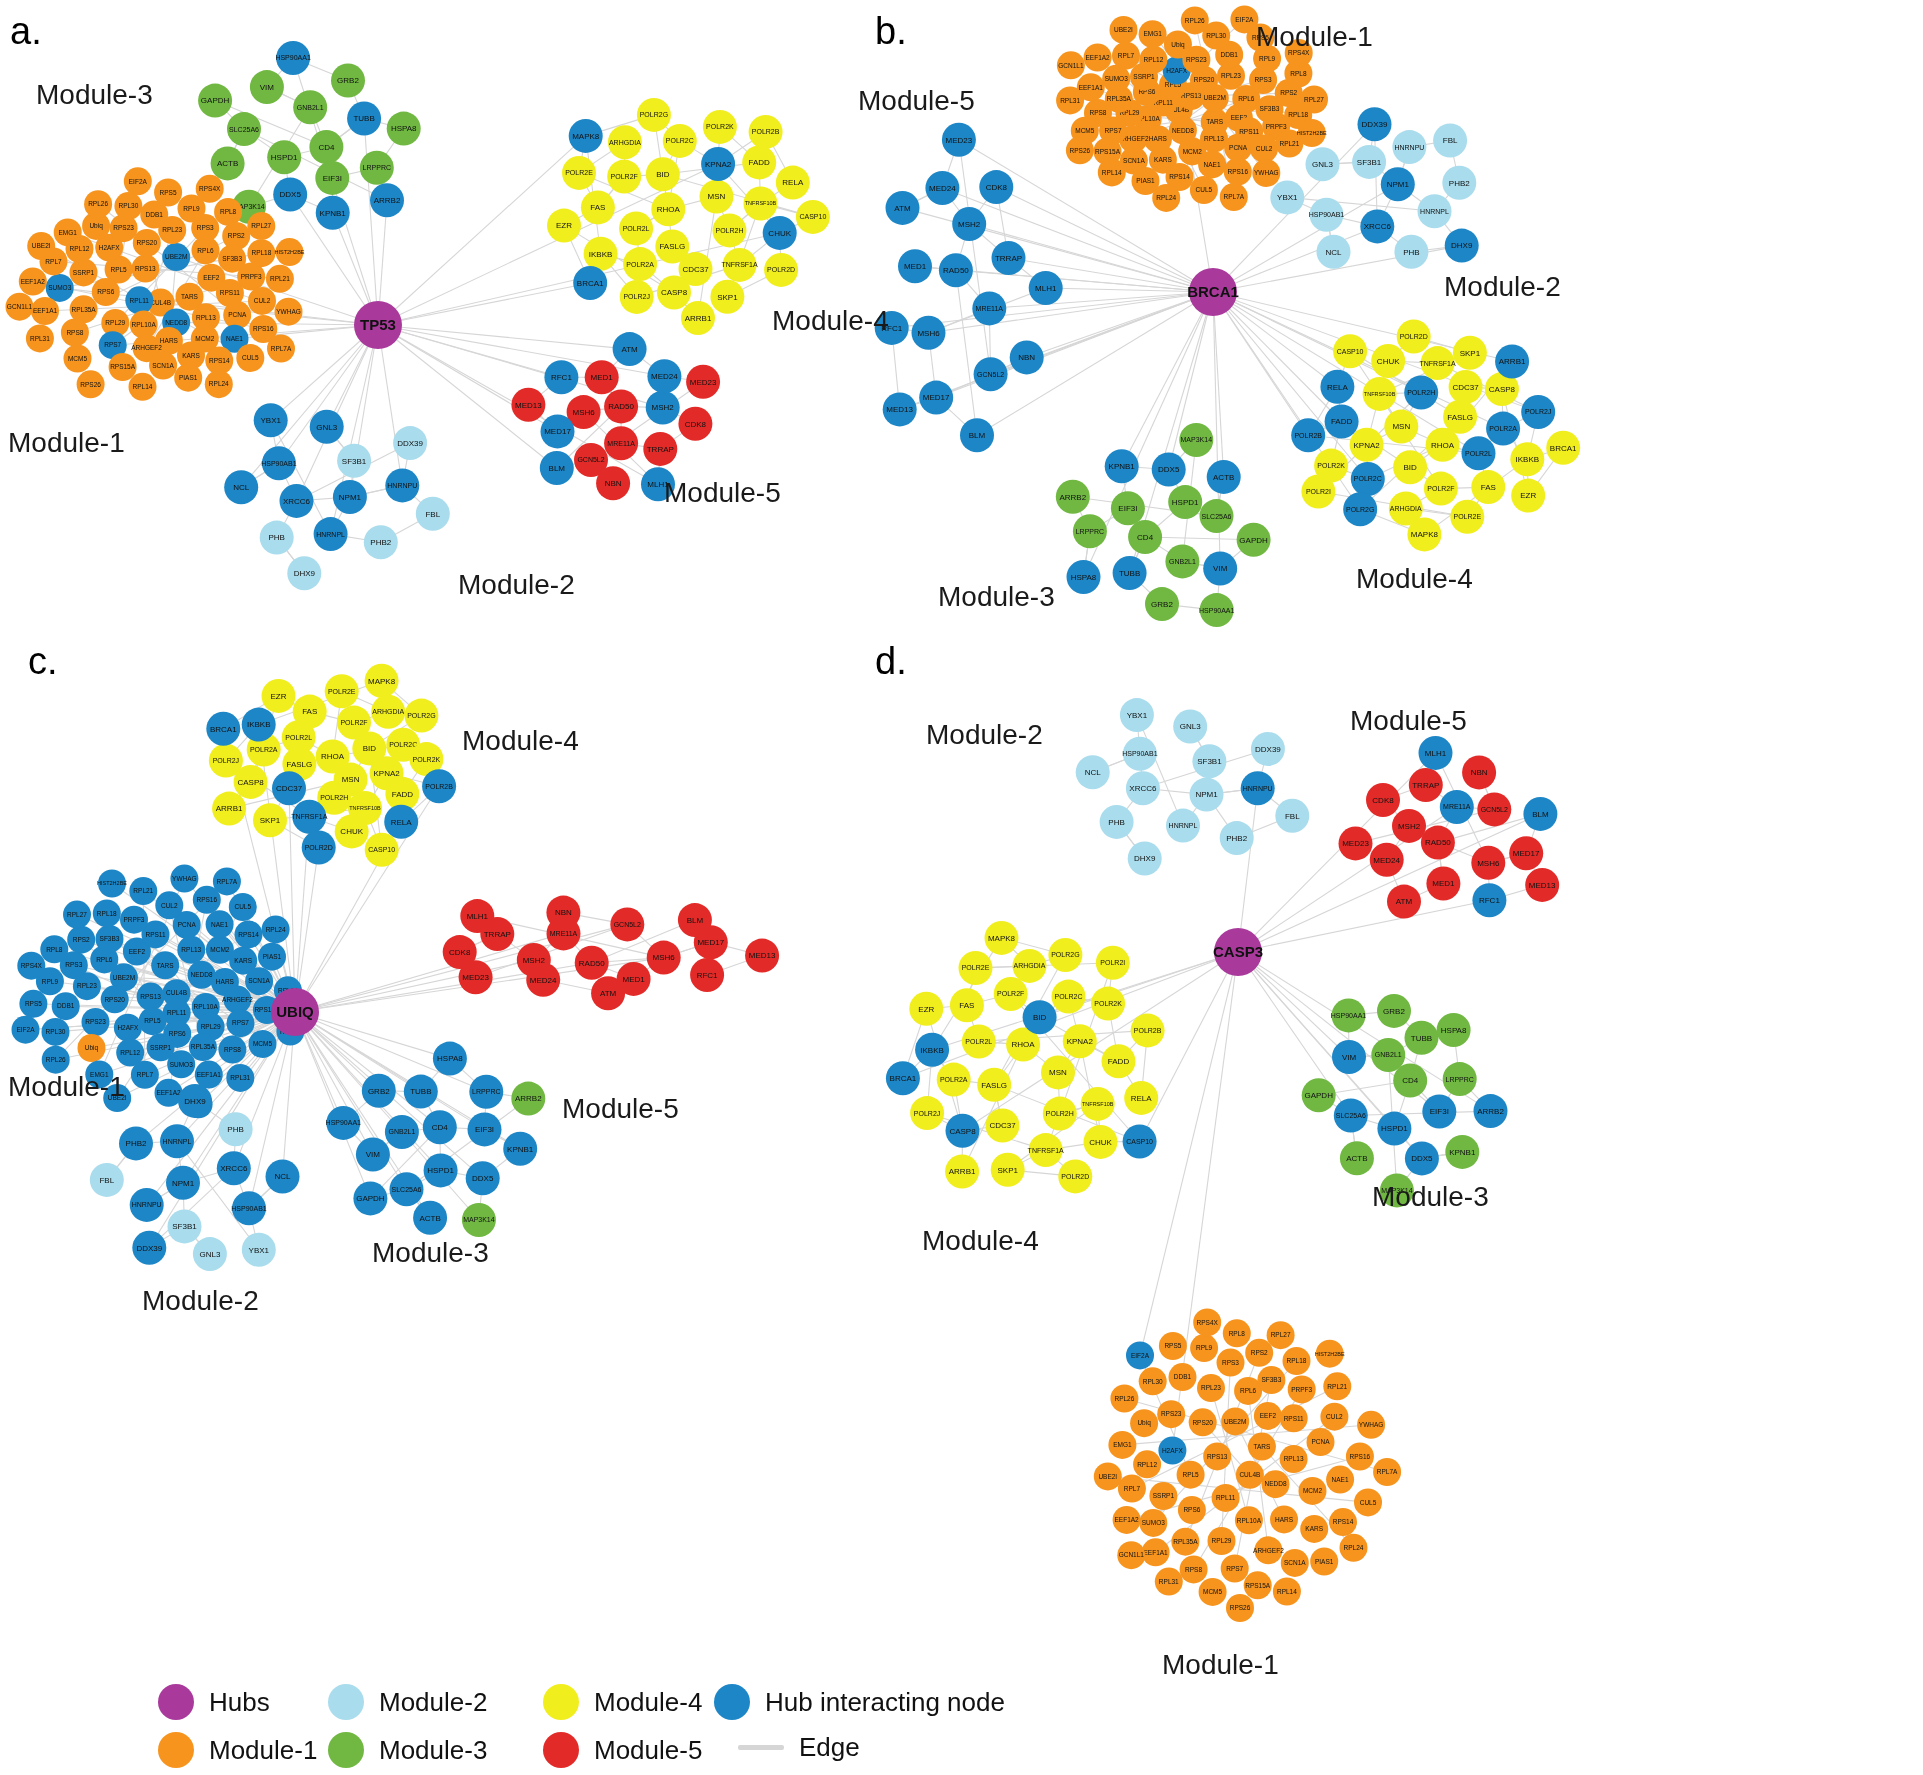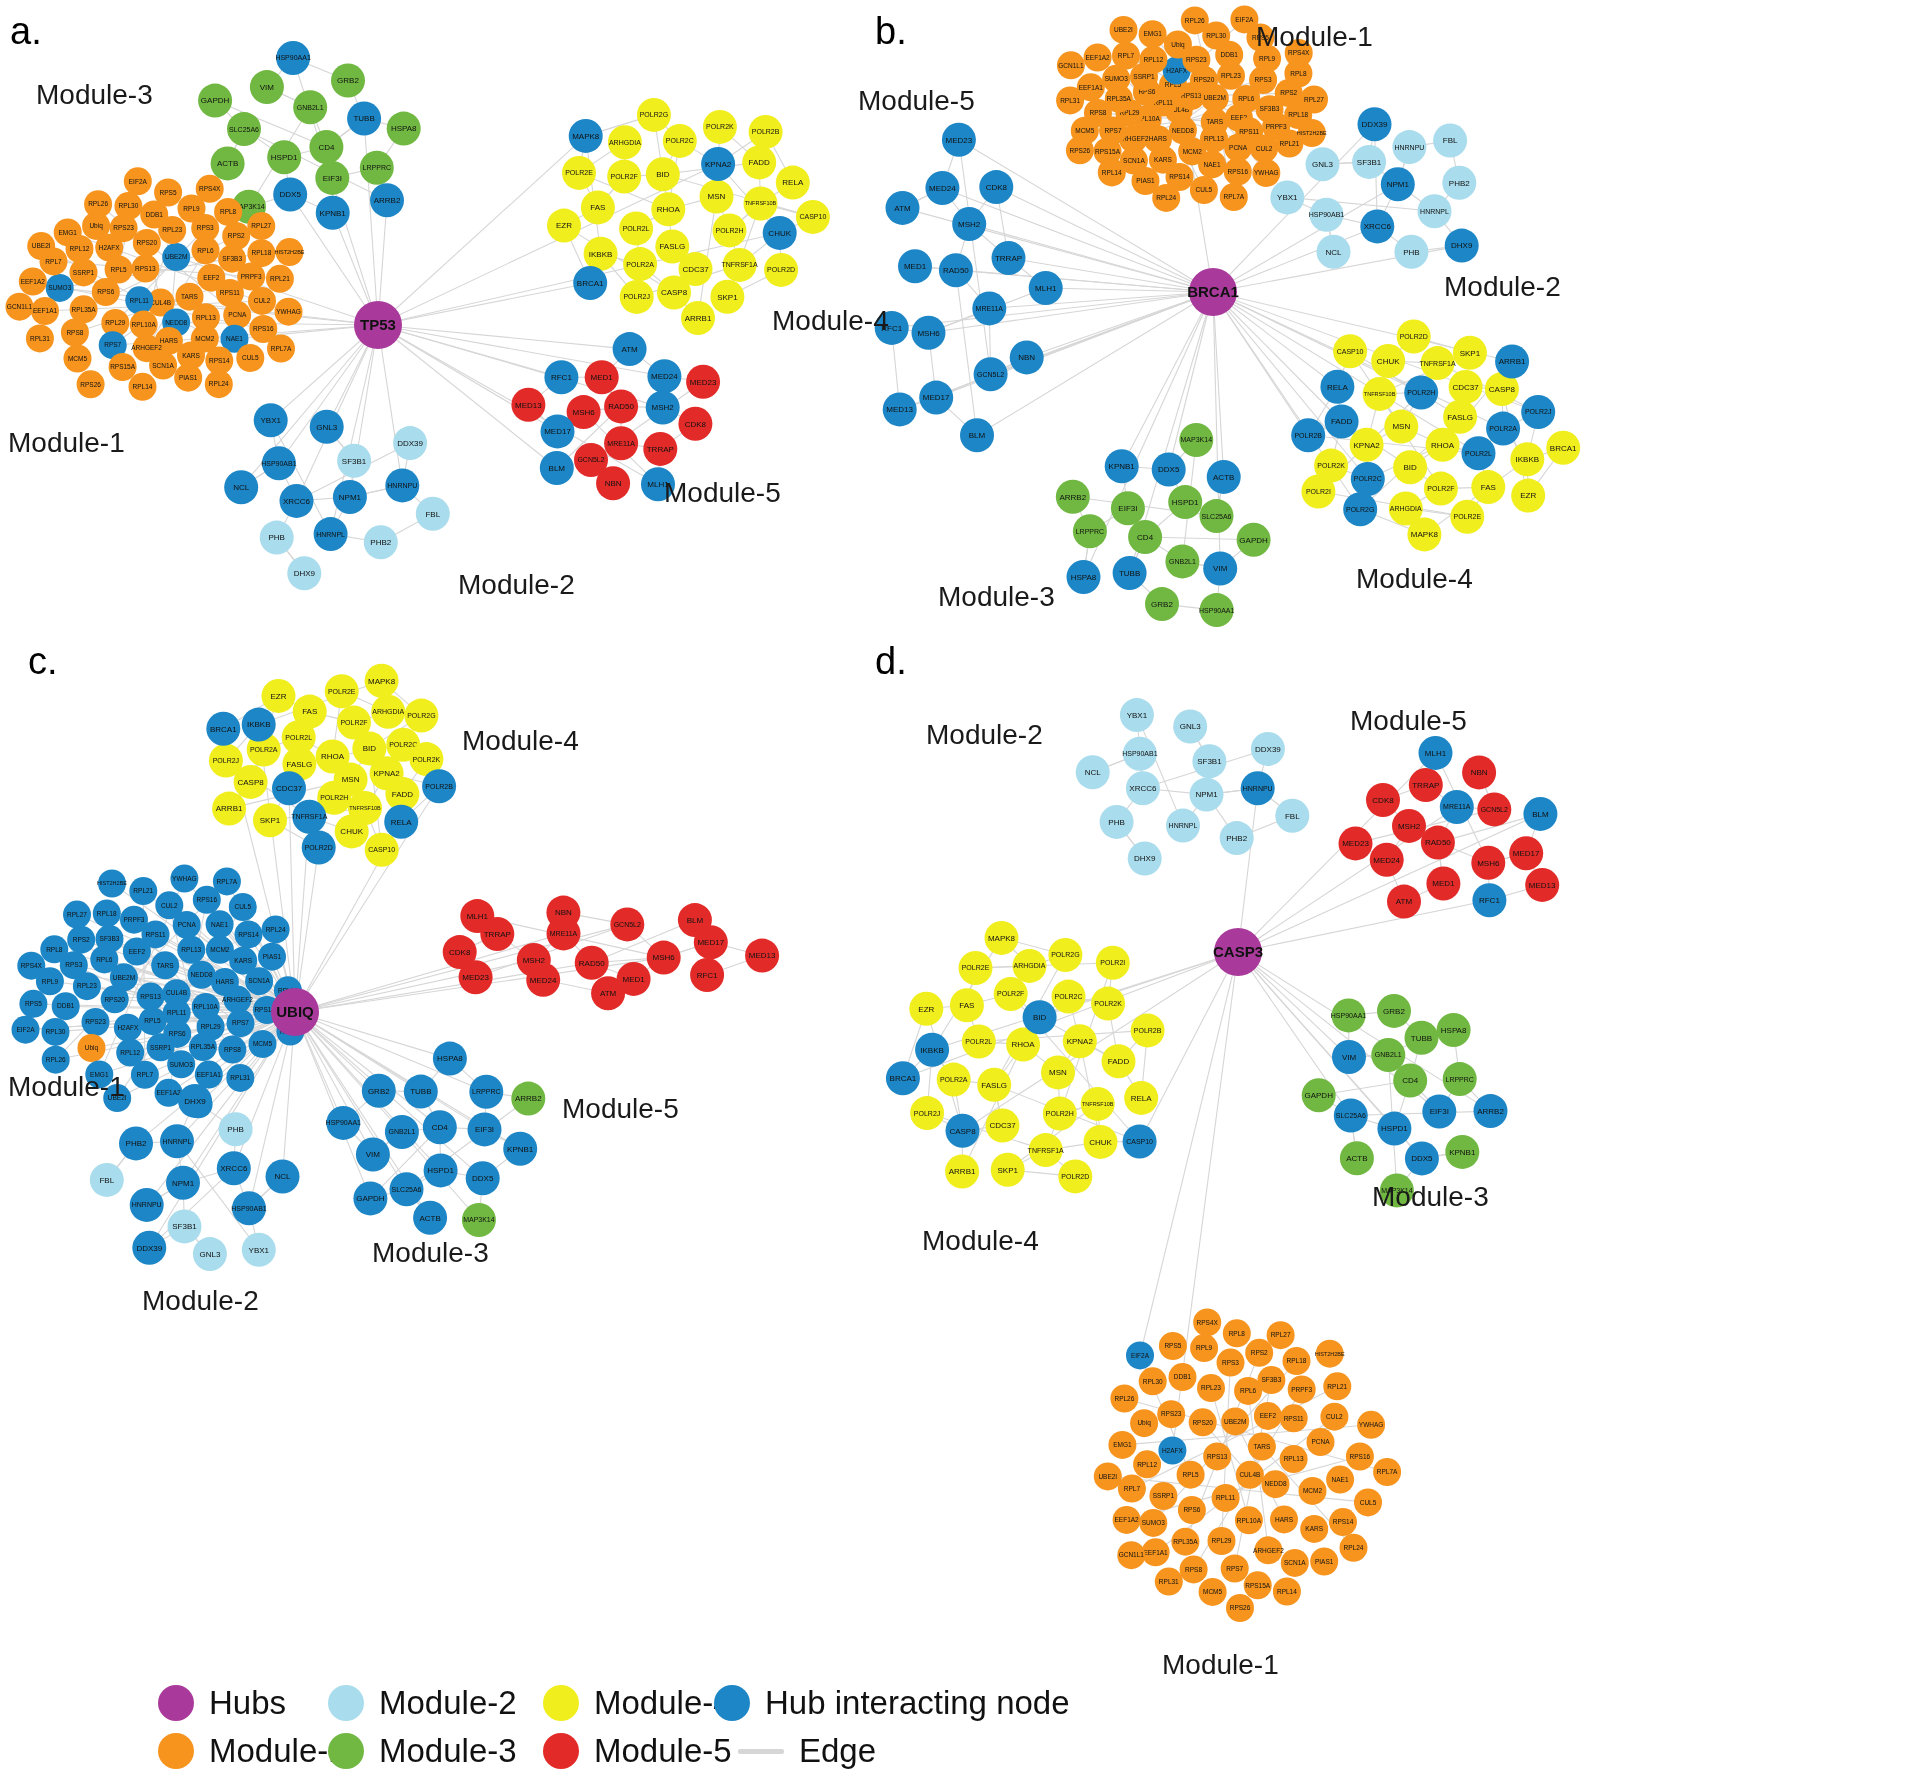--- a/index.html
+++ b/index.html
@@ -14,21 +14,21 @@
   #net { position: absolute; left: 0; top: 0; }
   #net text { font-family: "Liberation Sans", "DejaVu Sans", sans-serif; fill: #111; }
   #net .panel-letter { font-size: 38px; fill: #000; }
   #net .module-label { font-size: 28px; fill: #1a1a1a; }
   #net .hub-label { font-weight: bold; }
   #net .node-label { pointer-events: none; }
   .legend { position: absolute; left: 0; top: 0; width: 100%; height: 100%; pointer-events: none; }
   .legend-item { position: absolute; display: flex; align-items: center; gap: 15px; }
   .swatch.dot { width: 36px; height: 36px; border-radius: 50%; flex: 0 0 auto; }
   .swatch.line { width: 46px; height: 5px; border-radius: 2px; flex: 0 0 auto; }
-  .legend-label { font-size: 33px; color: #111; white-space: nowrap; }
+  .legend-label { font-size: 26px; color: #111; white-space: nowrap; }
 </style>
 </head>
 <body>
 
 <div class="figure">
   <svg id="net" width="1923" height="1775" viewBox="0 0 1923 1775">
       <g>
         <line x1="284.2" y1="157.2" x2="326.4" y2="147.0" stroke="#d6d6d6" stroke-width="1.1"></line>
         <line x1="310.2" y1="107.2" x2="326.4" y2="147.0" stroke="#d6d6d6" stroke-width="1.1"></line>
         <line x1="332.3" y1="177.9" x2="326.4" y2="147.0" stroke="#d6d6d6" stroke-width="1.1"></line>

